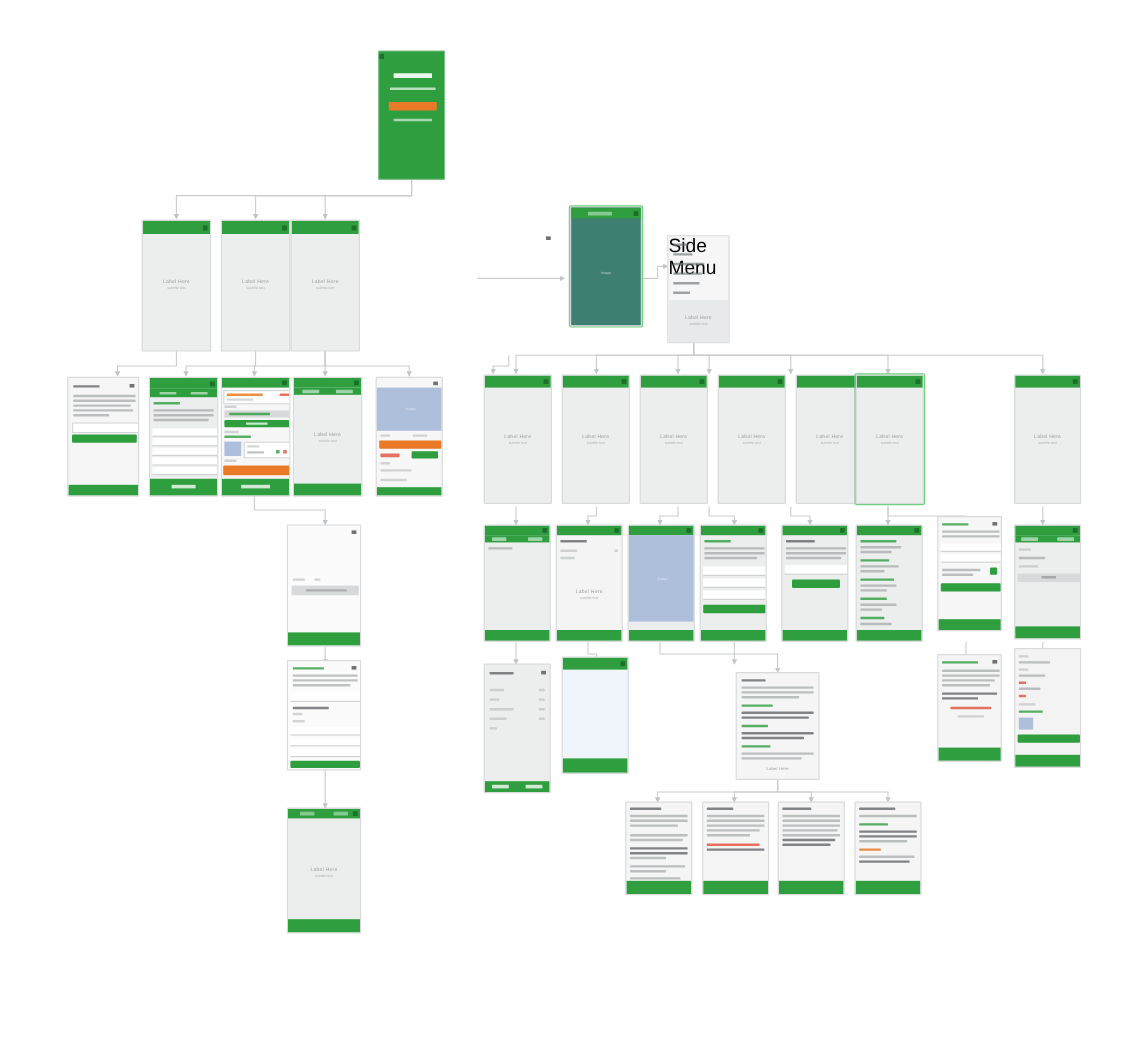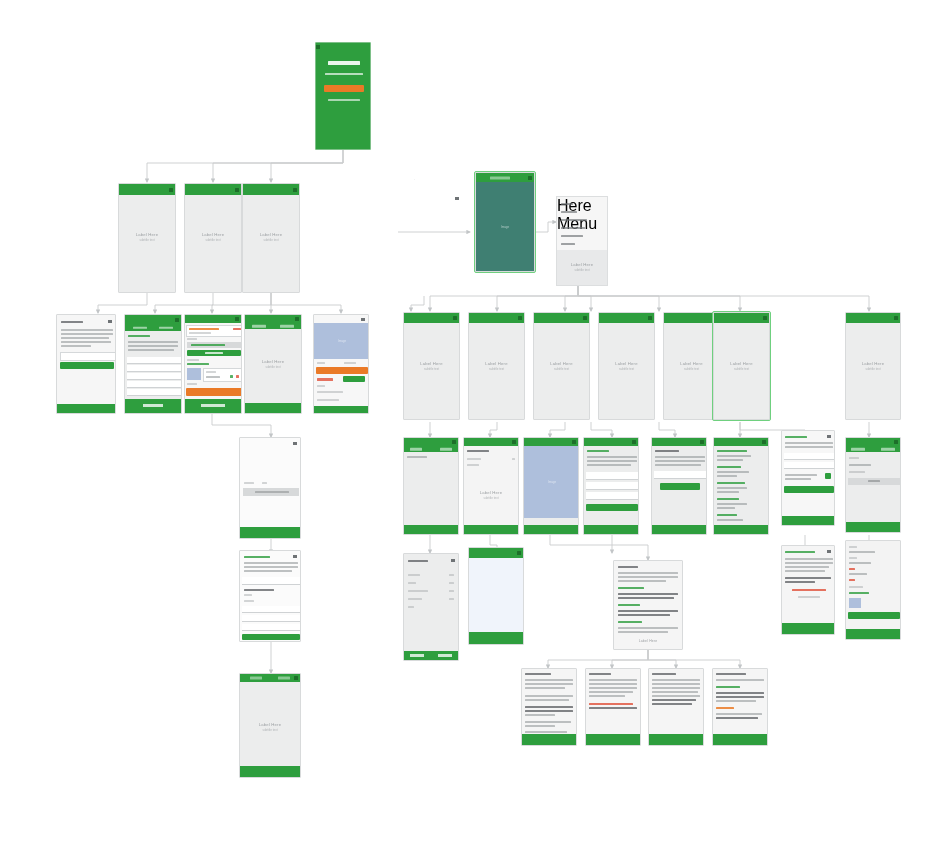--- a/index.html
+++ b/index.html
@@ -255,21 +255,21 @@
   <div class="scr sel" style="left:475px;top:172px;width:60px;height:100px;background:#3f7f72;">
 
     <div class="bar" style="height:9px;">
       <span class="btxt" style="left:14px;width:20px;"></span>
       <span class="bicon"></span>
     </div>
     <div class="imgc" style="top:52px;">Image</div>
   </div>
 
   <div class="menu" style="left:556px;top:196px;width:50px;height:88px;">
-    <span class="cap">Here Menu</span>
+    <span class="cap">Side Menu</span>
     <span class="mi" style="left:4px;top:6px;width:12px;"></span>
     <span class="mi" style="left:4px;top:14px;width:16px;"></span>
     <span class="mi" style="left:4px;top:22px;width:26px;"></span>
     <span class="mi" style="left:4px;top:30px;width:24px;"></span>
     <span class="mi" style="left:4px;top:38px;width:22px;"></span>
     <span class="mi" style="left:4px;top:46px;width:14px;"></span>
     <div style="position:absolute;left:0;top:53px;width:100%;height:35px;background:#e8e9ea;">
       <div class="ph" style="top:12px;">
         <div class="p1">Label Here</div>
         <div class="p2">subtitle text</div>

